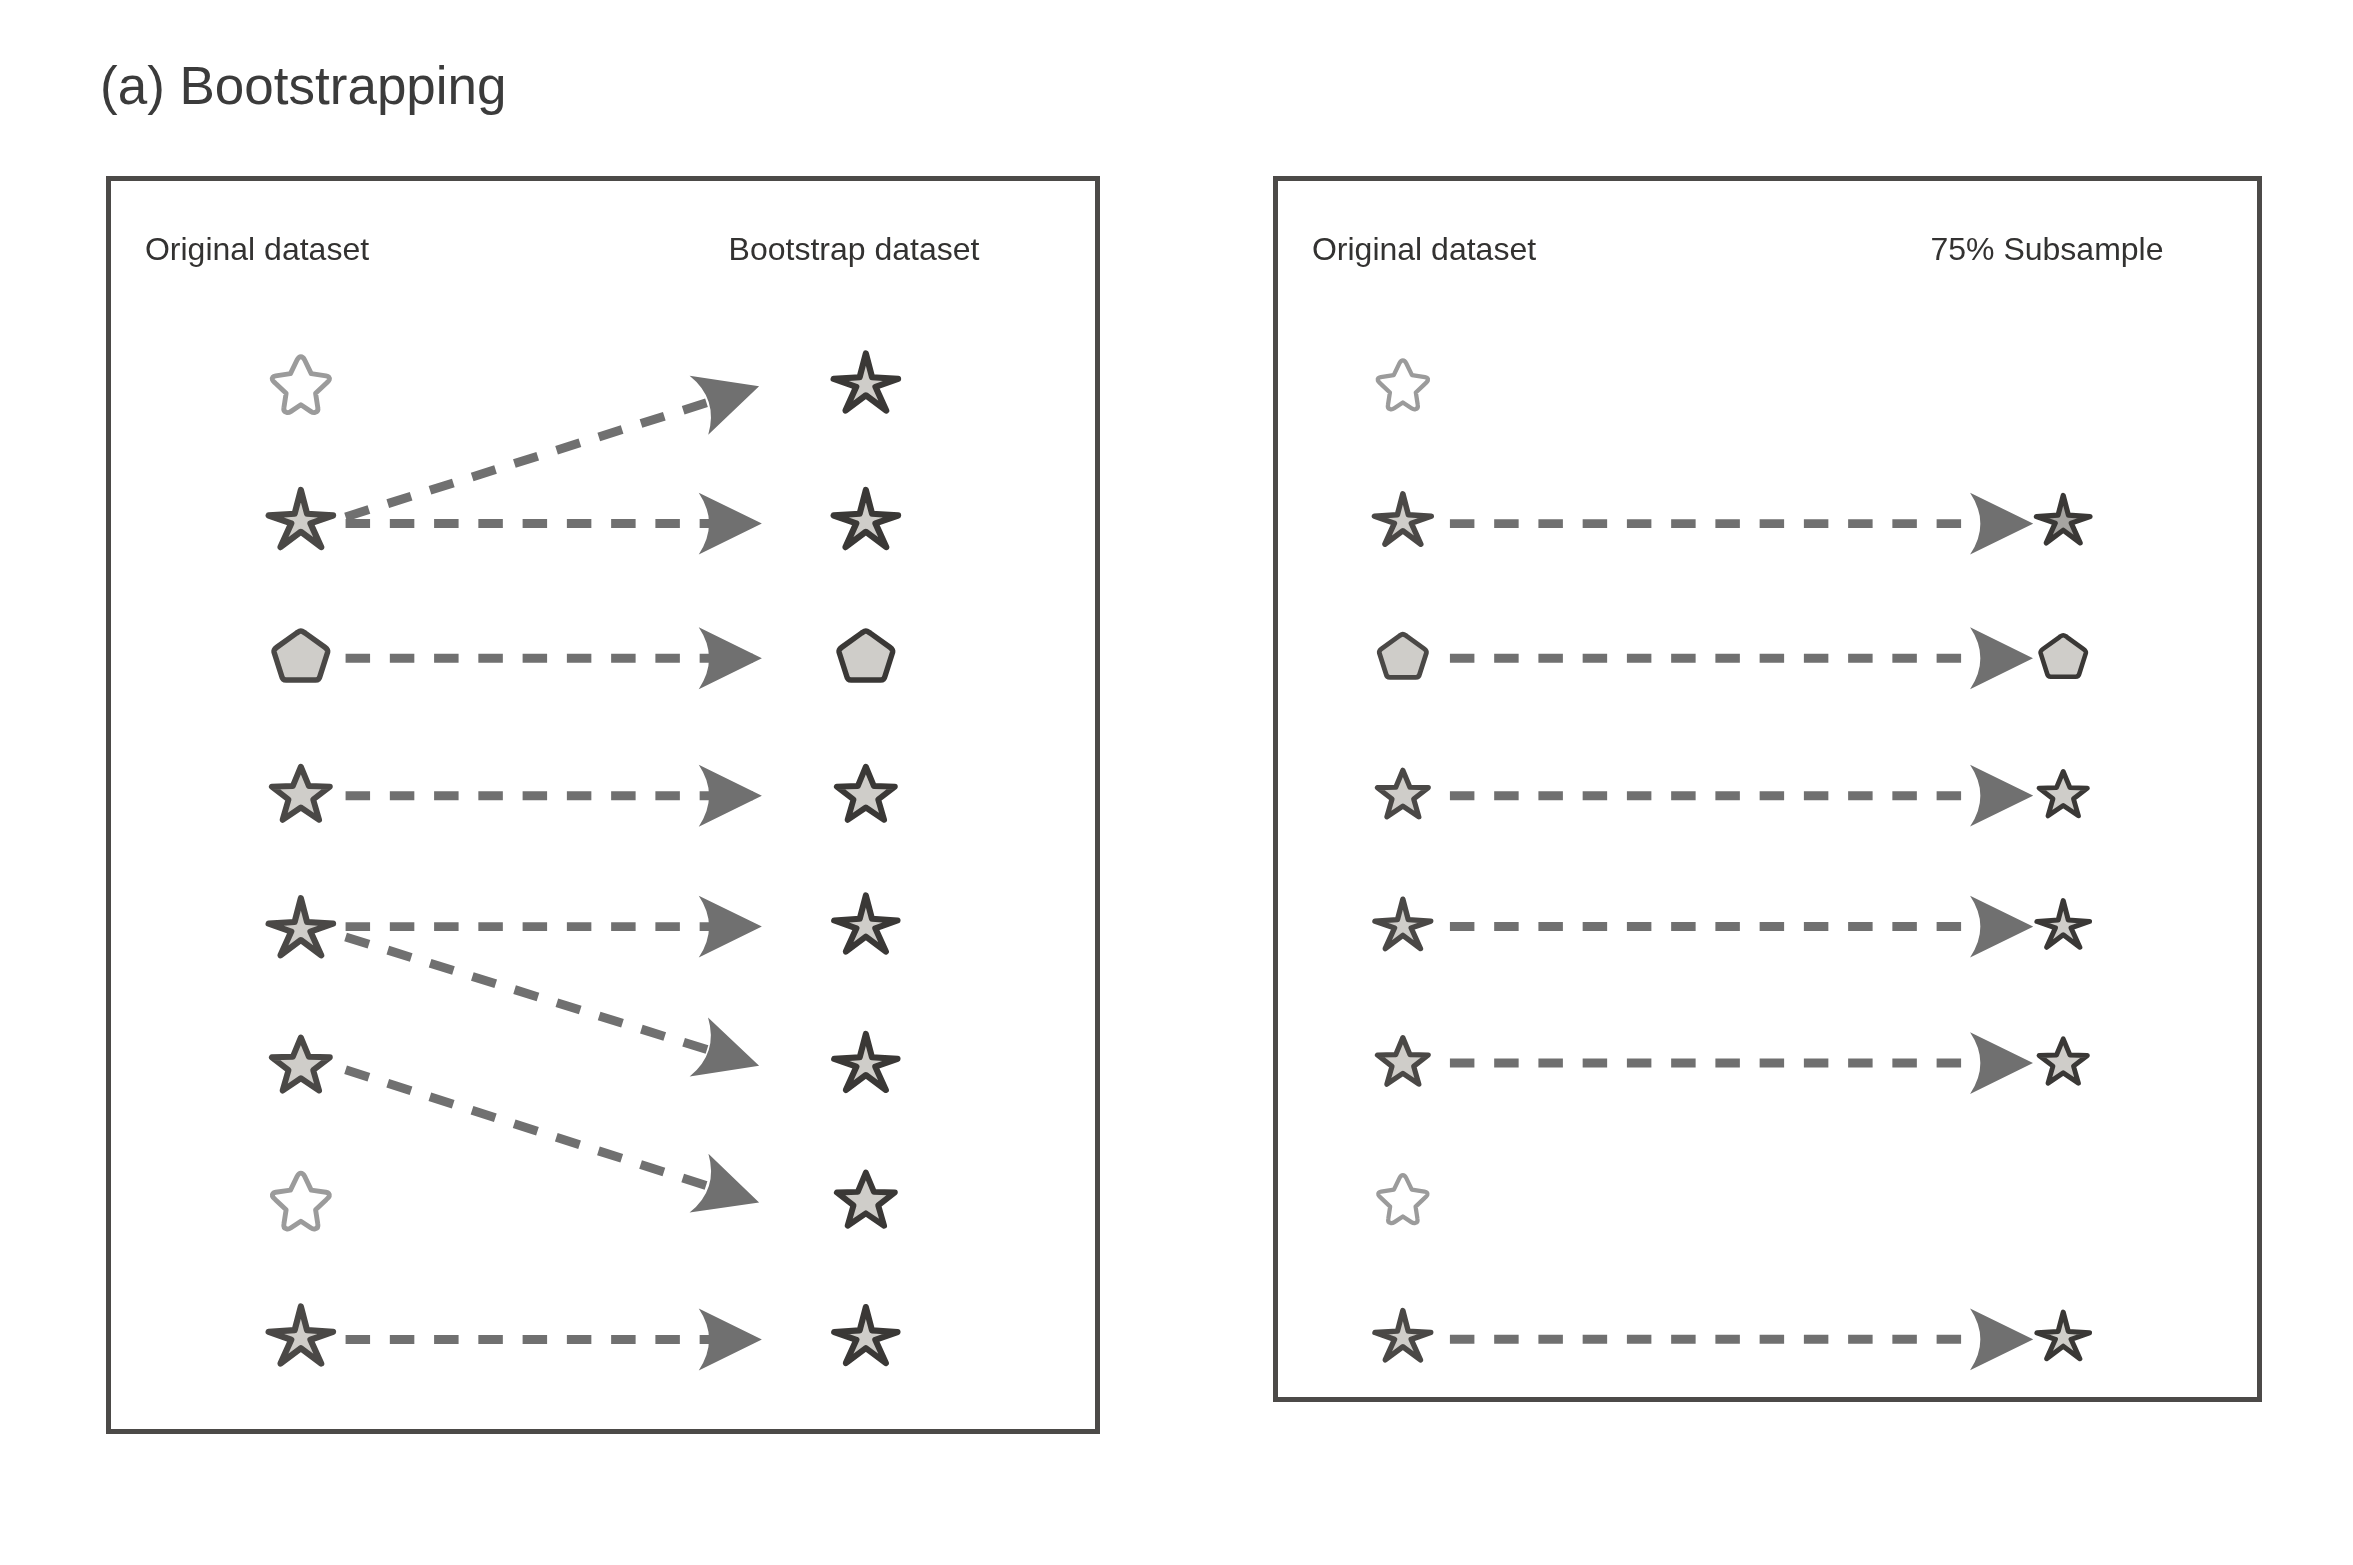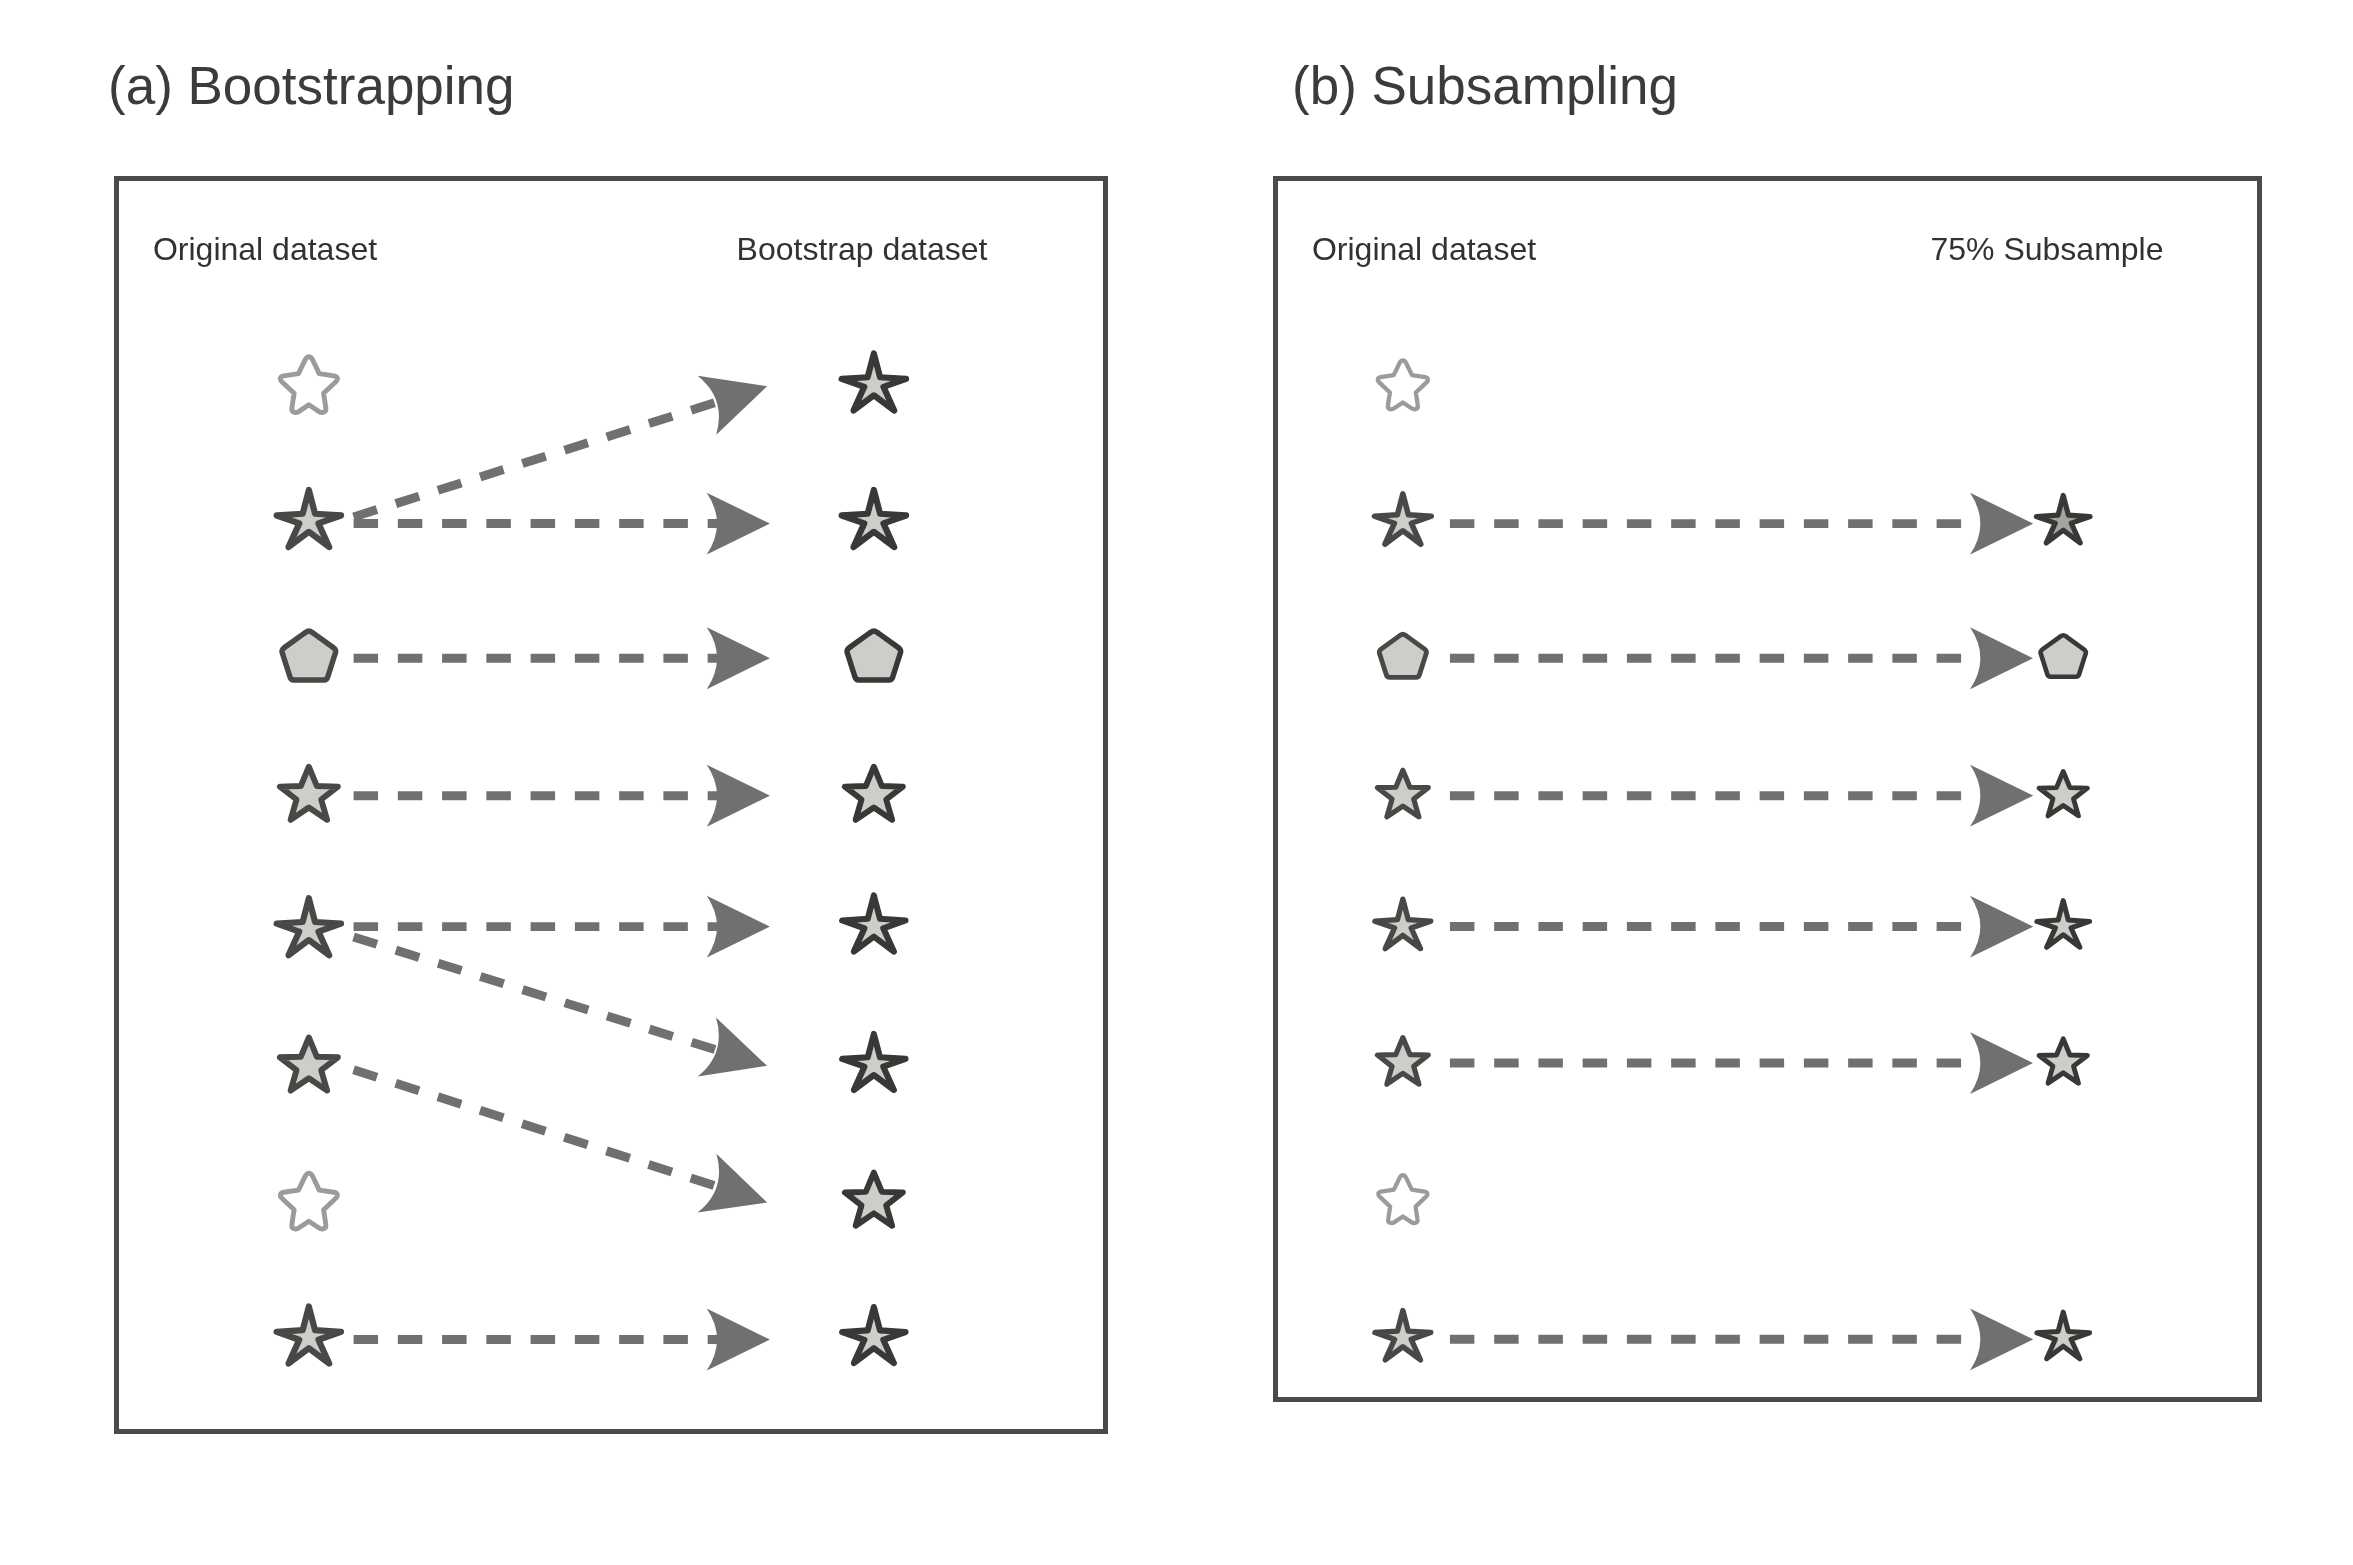--- a/index.html
+++ b/index.html
@@ -9,21 +9,21 @@
   .panel-wrap{position:absolute;}
   .panel-title{position:absolute;color:#3b3b3b;font-size:53px;line-height:1;white-space:nowrap;}
   .panel-box{position:absolute;border:5.6px solid #4c4a48;background:#ffffff;box-sizing:border-box;}
   .col-header{position:absolute;color:#333231;font-size:32px;line-height:1;white-space:nowrap;text-align:center;transform:translateX(-50%);}
   .stage{position:absolute;left:0;top:0;width:100%;height:100%;overflow:visible;}
   svg{display:block;overflow:visible;}
 </style>
 </head>
 <body>
 
-<div class="panel-wrap" style="left:16px;top:0;width:1130px;height:1469px;padding-left:16px;">
+<div class="panel-wrap" style="left:8px;top:0;width:1130px;height:1469px;padding-left:16px;">
 
   <div class="panel-title" style="left:92px;top:59px;">(a) Bootstrapping</div>
 
   <div class="panel-box" style="left:98px;top:176px;width:994px;height:1258px;"></div>
 
   <div class="col-header" style="left:249px;top:233px;">Original dataset</div>
   <div class="col-header" style="left:846px;top:233px;">Bootstrap dataset</div>
 
   <svg class="stage" width="1130" height="1469" viewBox="0 0 2400 3120">
     <defs>
@@ -114,21 +114,20 @@
       </g>
       <g transform="translate(1805,2842) scale(1.18)">
         <path d="M0,-56 L11,-14 L57,-11 L17,3 L36,45 L0,18 L-36,45 L-17,3 L-57,-11 L-11,-14 Z" fill="#cfcdc9" stroke="#3a3836" stroke-width="11" stroke-linejoin="round" stroke-linecap="round"></path>
       </g>
     </g>
   </svg>
 </div>
 
 <div class="panel-wrap" style="left:1224px;top:0;width:1156px;height:1469px;">
 
-  <div class="panel-title" style="left:68px;top:59px;">(b) Subsampling</div>
 
   <div class="panel-box" style="left:49px;top:176px;width:989px;height:1226px;"></div>
 
   <div class="col-header" style="left:200px;top:233px;">Original dataset</div>
   <div class="col-header" style="left:823px;top:233px;">75% Subsample</div>
 
   <svg class="stage" width="1156" height="1469" viewBox="0 0 2456 3120">
     <defs>
       <marker id="ahB" viewBox="0 0 10 10" refX="8.6" refY="5" markerWidth="7.2" markerHeight="7.2" orient="auto-start-reverse">
         <path d="M0.2,0.2 L10,5 L0.2,9.8 Q3.4,5 0.2,0.2 Z" fill="#707070"></path>

